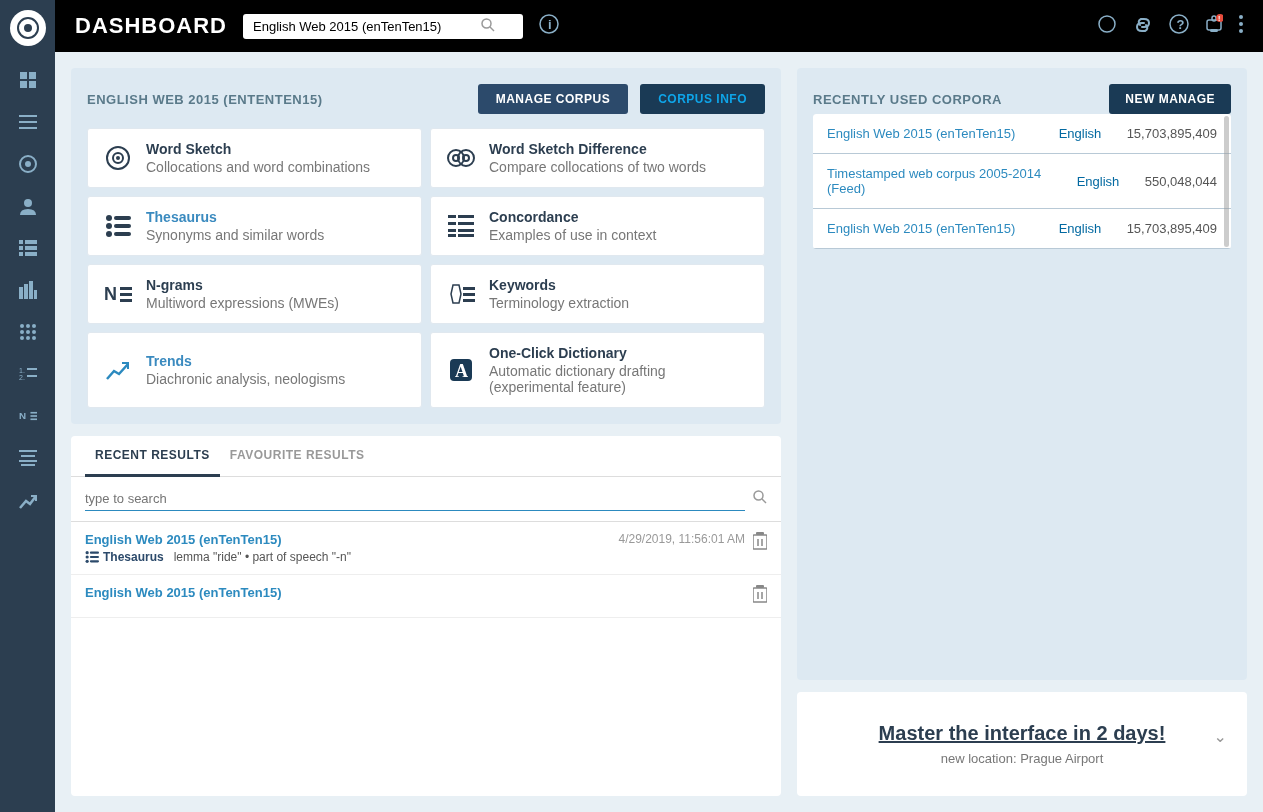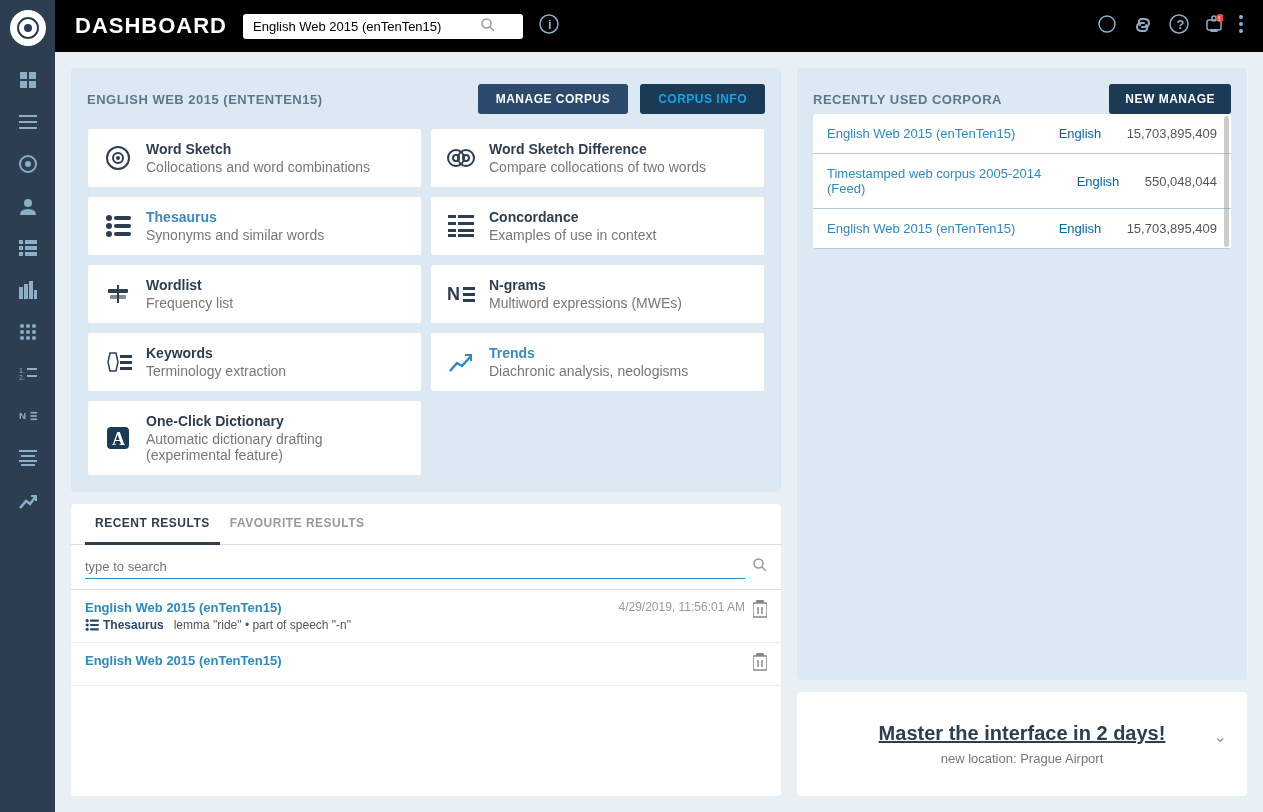--- a/index.html
+++ b/index.html
@@ -557,33 +557,20 @@
                   <rect x="10" y="19" width="16" height="3" fill="#2c3e50"></rect>
                 </svg>
             </div>
             <div class="tool-info">
               <span class="tool-name dark">Concordance</span>
               <span class="tool-desc">Examples of use in context</span>
             </div>
           </div>
 
 
-          <div class="tool-card">
-            <div class="tool-icon">
-              <svg width="22" height="22" viewBox="0 0 22 22">
-                  <path d="M11 2 L11 20" stroke="#2c3e50" stroke-width="2"></path>
-                  <rect x="1" y="6" width="20" height="4" rx="1" fill="#2c3e50"></rect>
-                  <rect x="3" y="12" width="16" height="4" rx="1" fill="#2c3e50" opacity="0.6"></rect>
-                </svg>
-            </div>
-            <div class="tool-info">
-              <span class="tool-name dark">Wordlist</span>
-              <span class="tool-desc">Frequency list</span>
-            </div>
-          </div>
 
           <div class="tool-card">
             <div class="tool-icon">
               <svg width="28" height="22" viewBox="0 0 28 22">
                   <text x="0" y="17" fill="#2c3e50" font-size="18" font-weight="bold" font-family="Arial">N</text>
                   <rect x="16" y="4" width="12" height="3" fill="#2c3e50"></rect>
                   <rect x="16" y="10" width="12" height="3" fill="#2c3e50"></rect>
                   <rect x="16" y="16" width="12" height="3" fill="#2c3e50"></rect>
                 </svg>
             </div>

